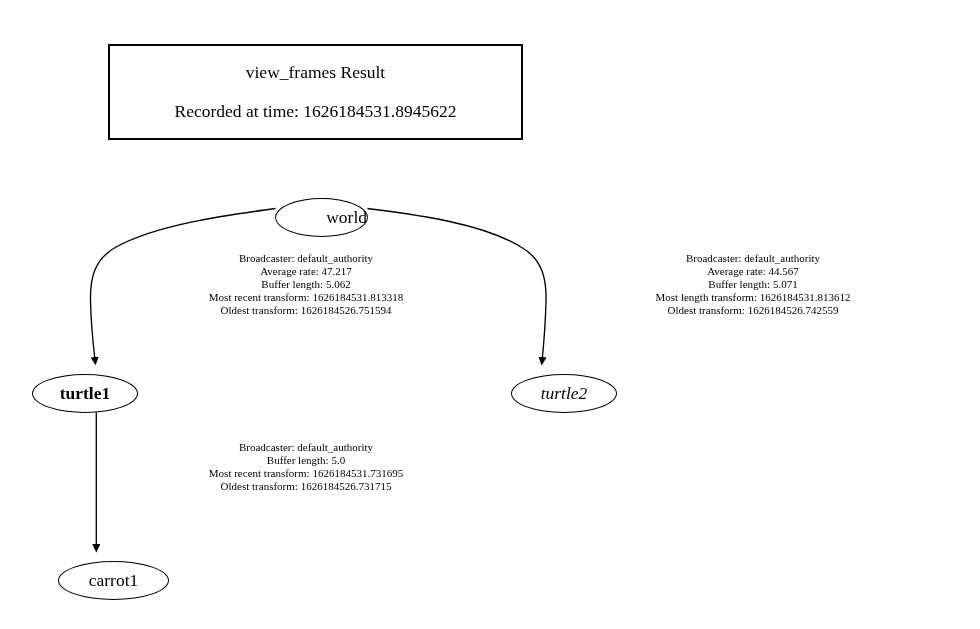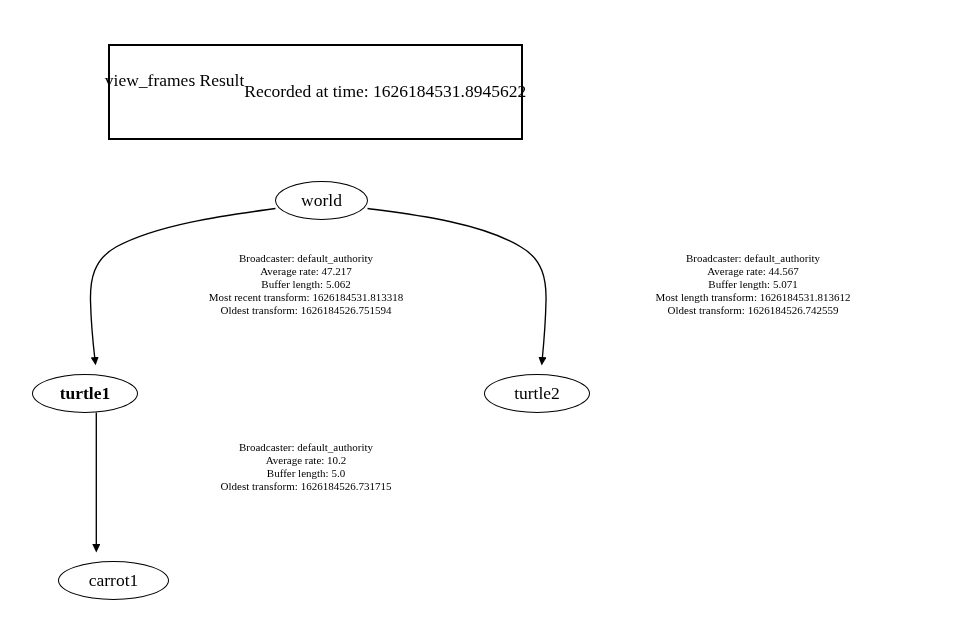--- a/index.html
+++ b/index.html
@@ -42,21 +42,21 @@
     font-size: 17.5px;
     line-height: 1;
     white-space: nowrap;
   }
   .header-box {
     position: absolute;
     box-sizing: border-box;
     border: 2.6px solid #000000;
     background: #ffffff;
     display: flex;
-    flex-direction: row;
+    flex-direction: column;
     align-items: center;
     justify-content: center;
   }
   .header-line {
     font-size: 17.5px;
     line-height: 1;
     white-space: nowrap;
   }
   .header-line.first { margin-bottom: 22px; }
   .edge-label {
@@ -85,29 +85,29 @@
     <path d="M367.5,208.5 C409,214 480,222 521,247 C543,259.5 546.5,280 546,301 C545.6,321 543.8,343 542.2,360" fill="none" stroke="#000000" stroke-width="1.35" marker-end="url(#arrowhead)"></path>
 
     <path d="M96.3,412.5 L96.3,547" fill="none" stroke="#000000" stroke-width="1.35" marker-end="url(#arrowhead)"></path>
   </svg>
 
   <div class="header-box" style="left:108px; top:44px; width:415px; height:96px;">
     <div class="header-line first">view_frames Result</div>
     <div class="header-line">Recorded at time: 1626184531.8945622</div>
   </div>
 
-  <div class="node" style="left:275px; top:181px; width:93px; height:39px;">
+  <div class="node" style="left:275px; top:198px; width:93px; height:39px;justify-content:flex-end;">
     <span>world</span>
   </div>
 
   <div class="node" style="left:32px; top:374px; width:106px; height:39px;font-weight:bold;">
     <span>turtle1</span>
   </div>
 
-  <div class="node" style="left:484px; top:374px; width:106px; height:39px;">
+  <div class="node" style="left:511px; top:374px; width:106px; height:39px;font-style:italic;">
     <span>turtle2</span>
   </div>
 
   <div class="node" style="left:58px; top:561px; width:111px; height:39px;align-items:center;">
     <span>carrot1</span>
   </div>
 
   <div class="edge-label" style="left:86px; top:252px; width:440px;">
     <div>Broadcaster: default_authority</div>
     <div>Average rate: 47.217</div>
@@ -119,18 +119,18 @@
   <div class="edge-label" style="left:533px; top:252px; width:440px;">
     <div>Broadcaster: default_authority</div>
     <div>Average rate: 44.567</div>
     <div>Buffer length: 5.071</div>
     <div>Most length transform: 1626184531.813612</div>
     <div>Oldest transform: 1626184526.742559</div>
   </div>
 
   <div class="edge-label" style="left:86px; top:441px; width:440px;">
     <div>Broadcaster: default_authority</div>
-    <div>Average rate: 10.2</div>
     <div>Buffer length: 5.0</div>
+    <div>Most recent transform: 1626184531.731695</div>
     <div>Oldest transform: 1626184526.731715</div>
   </div>
 
 </div>
 
 </body></html>

